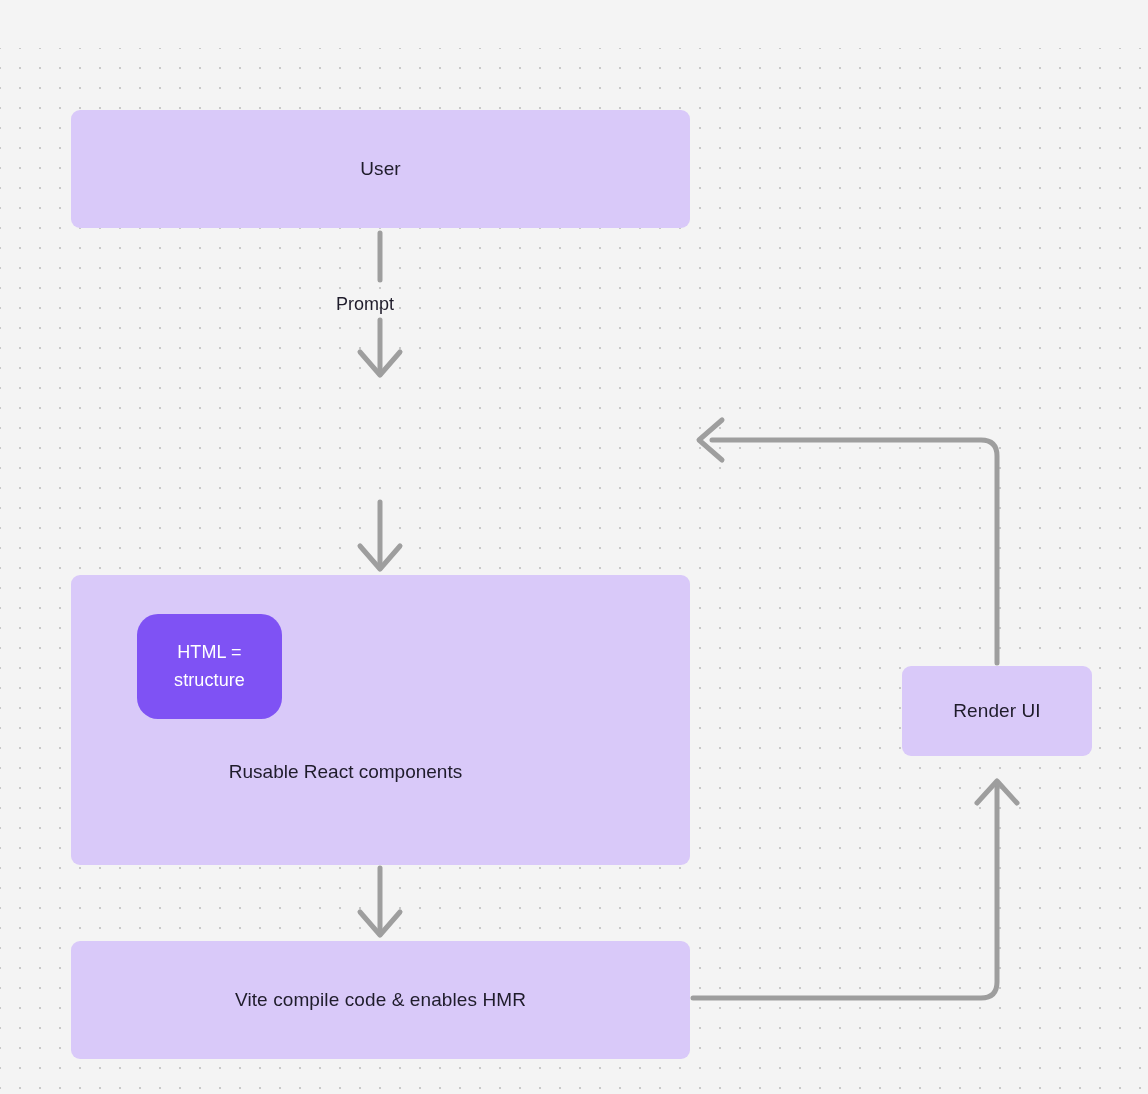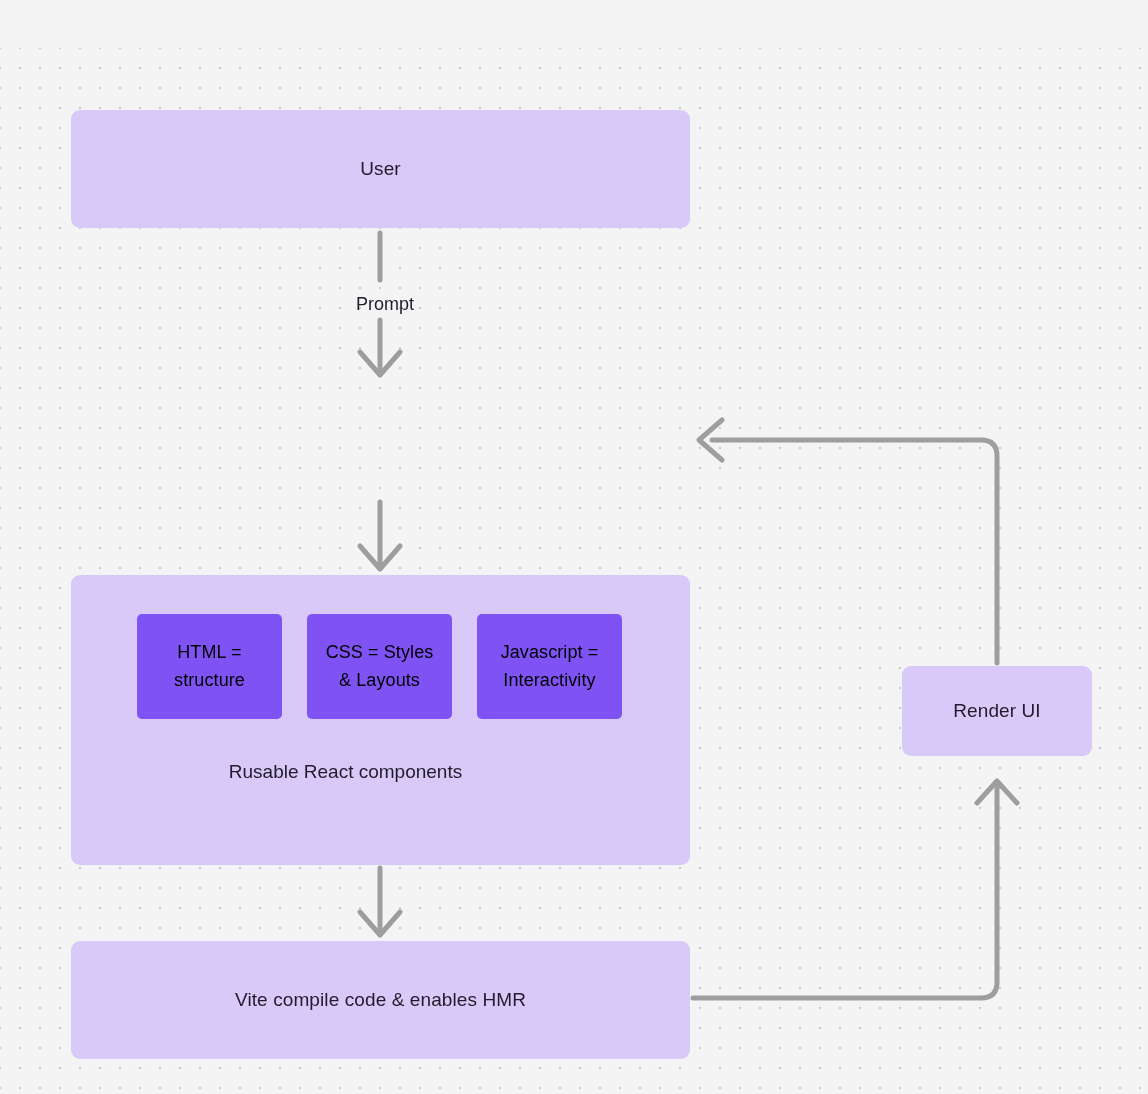--- a/index.html
+++ b/index.html
@@ -31,24 +31,24 @@
     text-align: center;
   }
   .node-light {
     background: #d9c9f9;
     color: #1f1c2b;
     font-size: 19px;
     letter-spacing: 0.1px;
   }
   .node-chip {
     background: #7f52f4;
-    color: #000000;
+    color: #ffffff;
     font-size: 18px;
     line-height: 1.55;
-    border-radius: 5px;
+    border-radius: 21px;
     letter-spacing: 0.1px;
   }
 
   
   #node-user        { left: 71px;  top: 62px;  width: 619px; height: 118px; }
   #node-webapp      { left: 71px;  top: 333px; width: 619px; height: 118px; }
   #node-components  { left: 71px;  top: 527px; width: 619px; height: 290px; }
   #node-vite        { left: 71px;  top: 893px; width: 619px; height: 118px; }
   #node-render      { left: 902px; top: 618px; width: 190px; height: 90px; }
 
@@ -81,21 +81,21 @@
     stroke-linejoin: round;
   }
 
   .edge-label {
     position: absolute;
     font-size: 18px;
     color: #1f1c2b;
     background: transparent;
     white-space: nowrap;
   }
-  #label-prompt { left: 356px; top: 246px; }
+  #label-prompt { left: 336px; top: 246px; }
 </style>
 </head>
 <body>
 
 <div id="canvas">
 
   <svg id="connectors" viewBox="0 0 1148 1094">
 
     <path class="conn" d="M 380 185 L 380 232"></path>
 
@@ -123,32 +123,20 @@
 
 
   <div class="node node-light" id="node-components"></div>
 
   <div class="node node-chip" id="chip-html">
     <div>
       <div>HTML =</div>
       <div>structure</div>
     </div>
   </div>
-  <div class="node node-chip" id="chip-css">
-    <div>
-      <div>CSS = Styles</div>
-      <div>&amp; Layouts</div>
-    </div>
-  </div>
-  <div class="node node-chip" id="chip-js">
-    <div>
-      <div>Javascript =</div>
-      <div>Interactivity</div>
-    </div>
-  </div>
 
   <div id="components-caption">Rusable React components</div>
 
   <div class="node node-light" id="node-vite">
     <span>Vite compile code &amp; enables HMR</span>
   </div>
 
   <div class="node node-light" id="node-render">
     <span>Render UI</span>
   </div>

